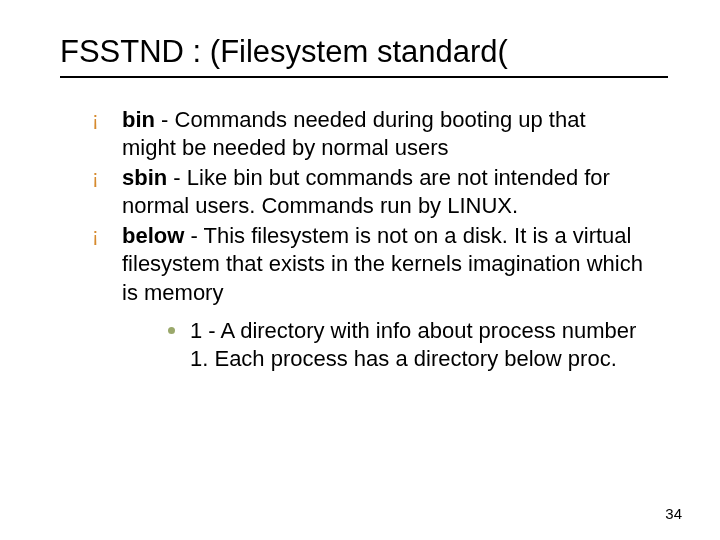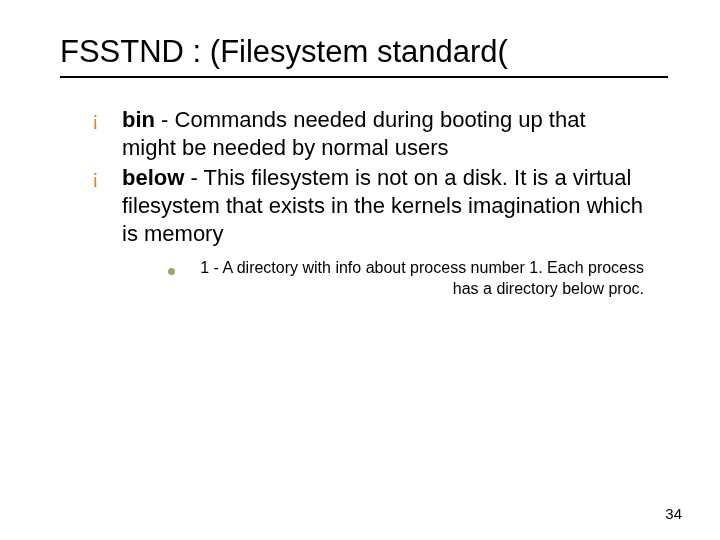--- a/index.html
+++ b/index.html
@@ -57,23 +57,22 @@
     font-weight: 700;
   }
   ul.sub {
     list-style: none;
     margin: 10px 0 0 0;
     padding: 0 0 0 40px;
   }
   ul.sub > li {
     position: relative;
     padding-left: 28px;
-    font-size: 16px;
+    font-size: 22px;
     line-height: 1.3;
-    text-align: right;
   }
   ul.sub > li::before {
     content: "";
     position: absolute;
     left: 6px;
     top: 10px;
     width: 7px;
     height: 7px;
     background: #9aa86b;
     border-radius: 50%;
@@ -91,20 +90,23 @@
 <body>
 
 <div class="slide">
   <h1 class="title">FSSTND : (Filesystem standard(</h1>
   <hr class="rule">
   <ul class="main">
     <li>
       <span class="term">bin</span><span> - Commands needed during booting up that might be needed by normal users</span>
     </li>
     <li>
+      <span class="term">sbin</span><span> - Like bin but commands are not intended for normal users. Commands run by LINUX.</span>
+    </li>
+    <li>
       <span class="term">below</span><span> - This filesystem is not on a disk. It is a virtual filesystem that exists in the kernels imagination which is memory</span>
       <ul class="sub">
         <li>
           <span>1 - A directory with info about process number 1. Each process has a directory below proc.</span>
         </li>
       </ul>
     </li>
   </ul>
   <div class="page-num">34</div>
 </div>

